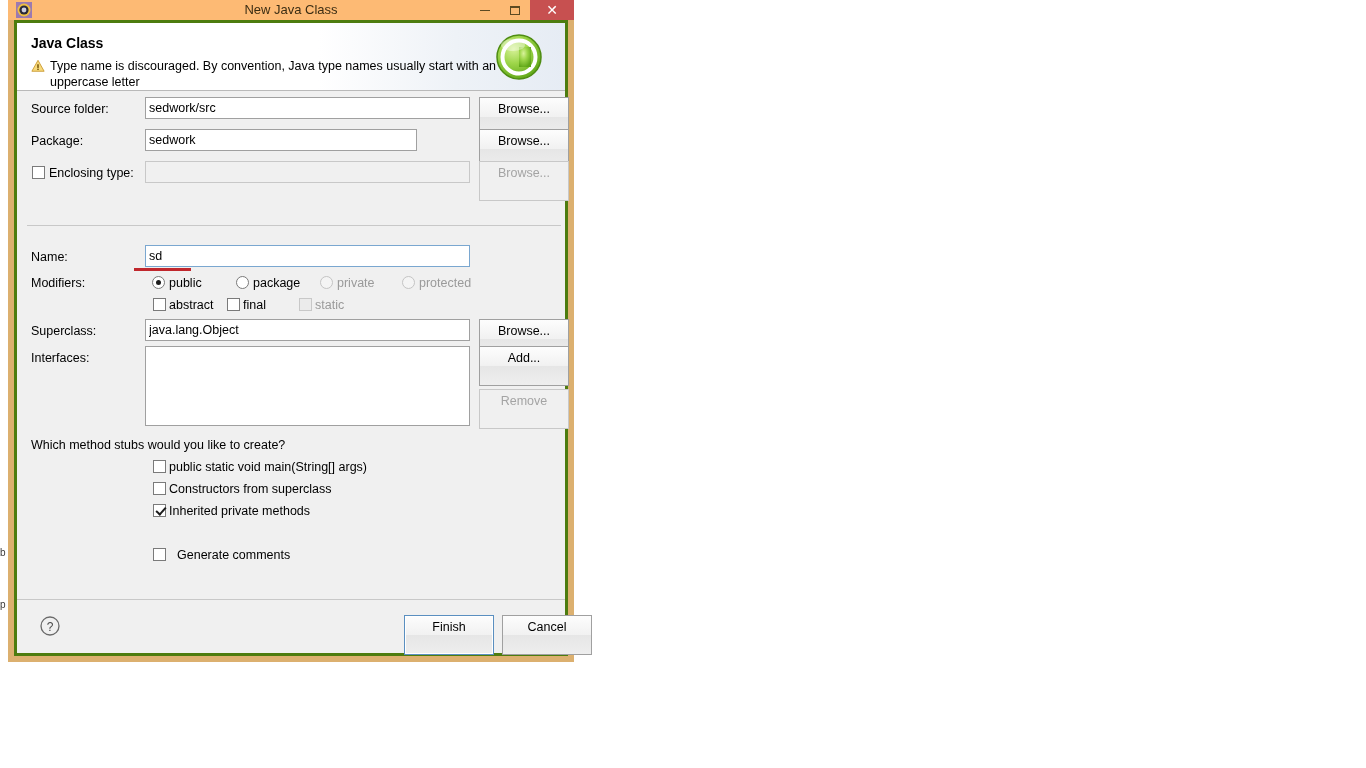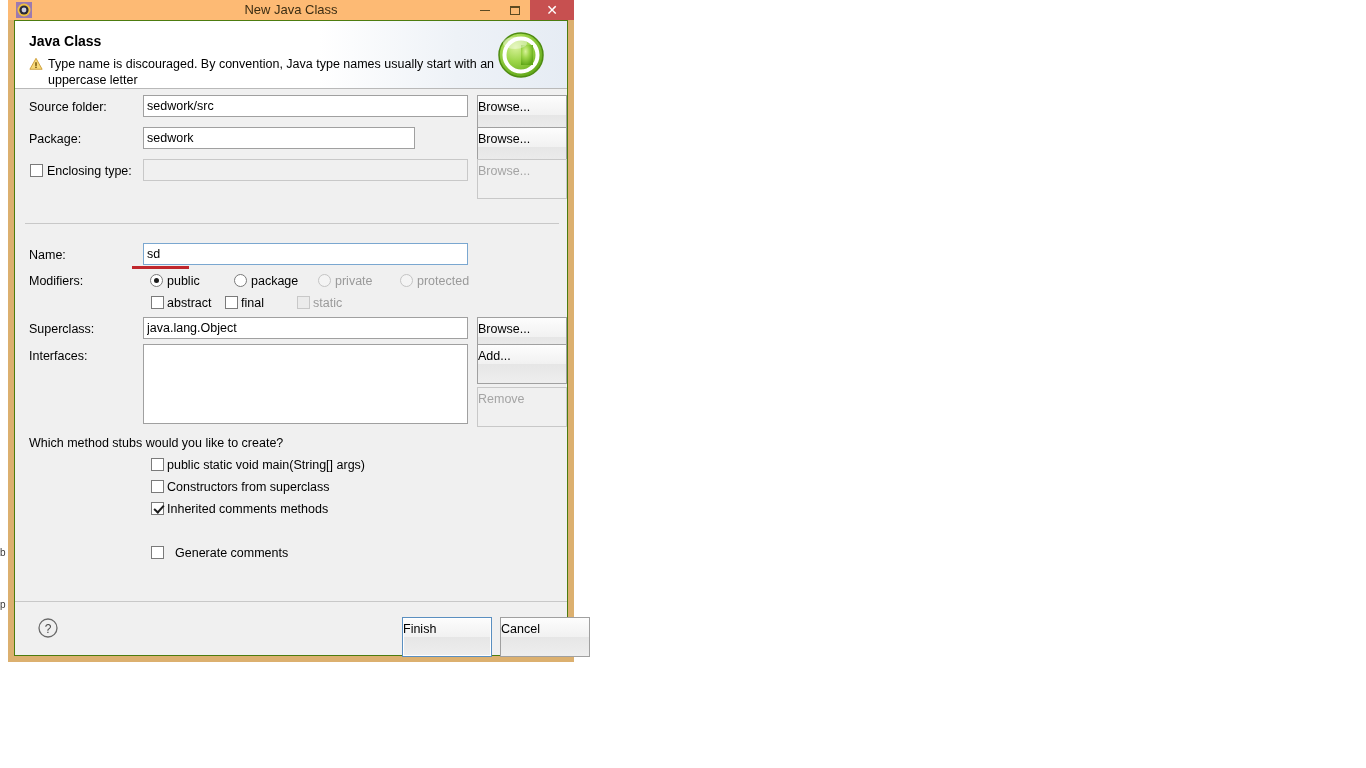--- a/index.html
+++ b/index.html
@@ -108,21 +108,21 @@
     border-top-width: 2px;
   }
 
   .dialog-body {
     position: absolute;
     left: 6px;
     top: 20px;
     width: 554px;
     height: 636px;
     background: #84cc16;
-    border: 1px solid #4d7c0f;
+    border: 3px solid #4d7c0f;
     box-sizing: border-box;
   }
 
   
   .banner {
     position: relative;
     height: 68px;
     background: linear-gradient(to right, #ffffff 0%, #ffffff 55%, #eef2f7 80%, #e6ecf4 100%);
     border-bottom: 1px solid #b9b9b9;
     box-sizing: border-box;
@@ -208,20 +208,21 @@
   .btn {
     position: absolute;
     height: 40px;
     width: 90px;
     box-sizing: border-box;
     background: linear-gradient(to bottom, #fdfdfd 0%, #f1f1f1 50%, #e6e6e6 51%, #eeeeee 100%);
     border: 1px solid #a0a0a0;
     font-family: "Liberation Sans", sans-serif;
     font-size: 12.5px;
     color: #000000;
+    text-align: center;
     line-height: 22px;
     cursor: default;
   }
   .btn.disabled {
     color: #a4a4a4;
     border-color: #c8c8c8;
     background: #f0f0f0;
   }
 
   .sep {
@@ -471,21 +472,21 @@
           <span class="lbl" style="left:152px;">public static void main(String[] args)</span>
         </div>
 
         <div class="row" style="top:386px;">
           <span class="cbx" style="left:136px; top:5px;"></span>
           <span class="lbl" style="left:152px;">Constructors from superclass</span>
         </div>
 
         <div class="row" style="top:408px;">
           <span class="cbx checked" style="left:136px; top:5px;"></span>
-          <span class="lbl" style="left:152px;">Inherited comments methods</span>
+          <span class="lbl" style="left:152px;">Inherited private methods</span>
         </div>
 
 
         <div class="row" style="top:452px;">
           <span class="cbx" style="left:136px; top:5px;"></span>
           <span class="lbl" style="left:160px;">Generate comments</span>
         </div>
 
       </div>
 

